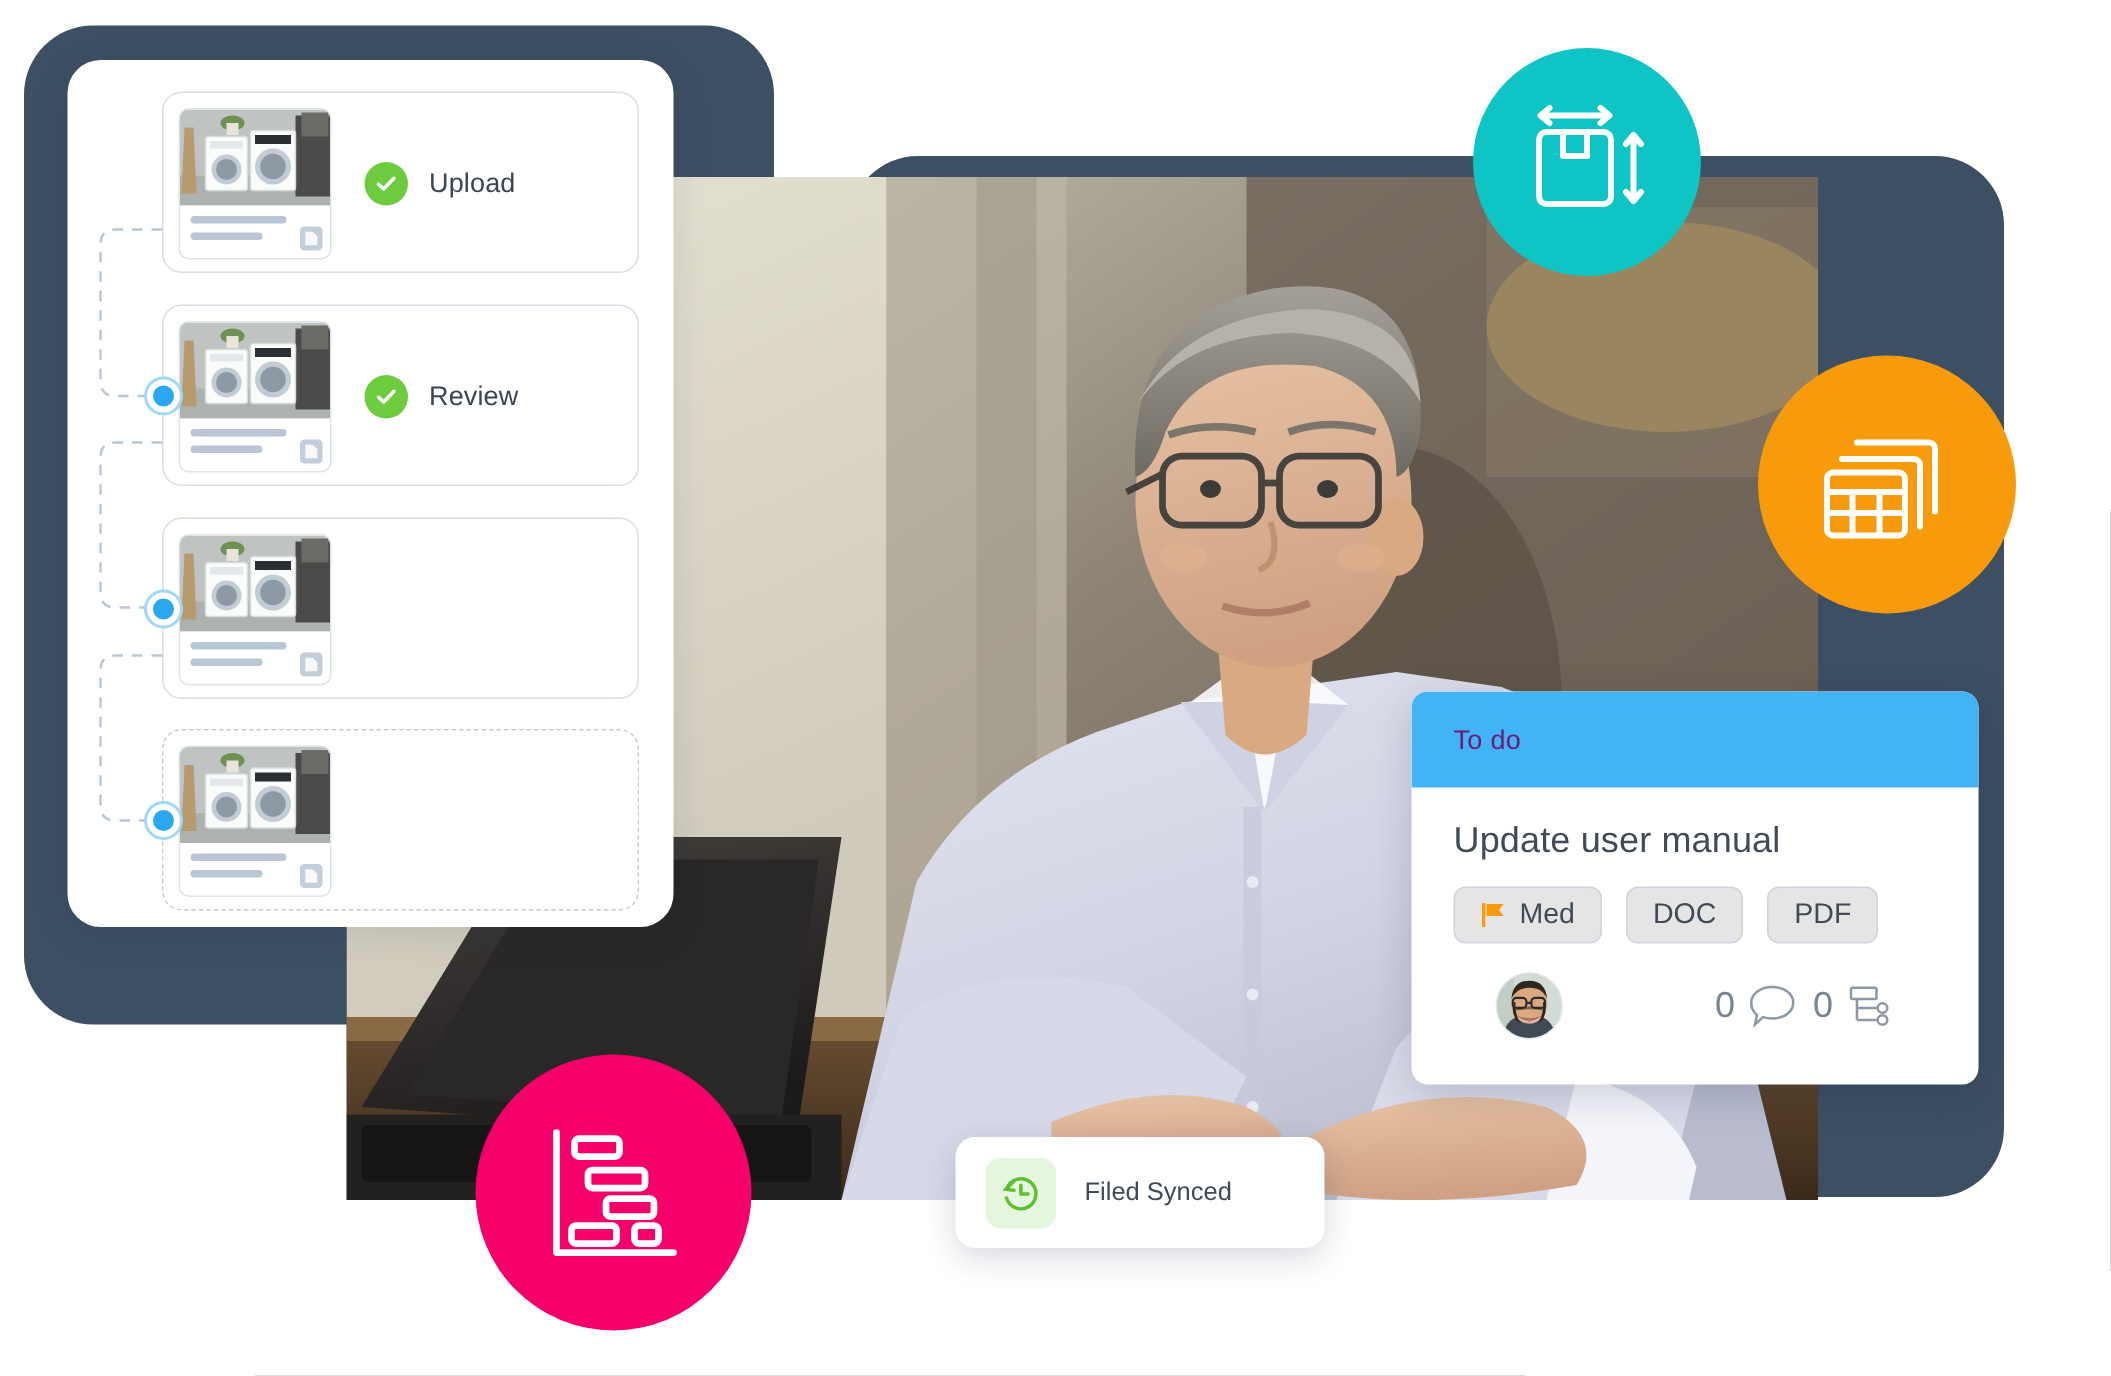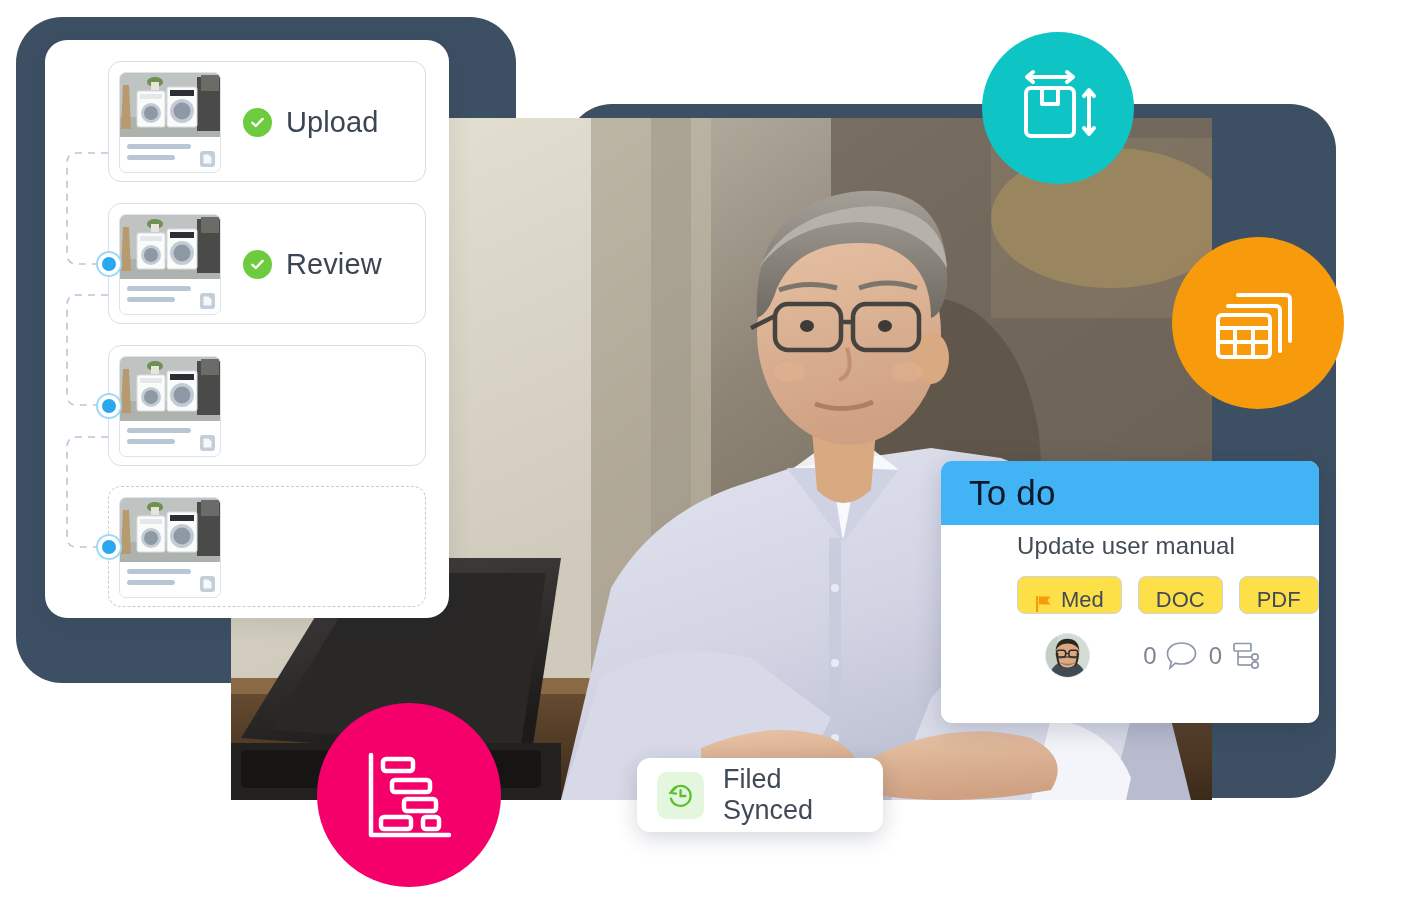--- a/index.html
+++ b/index.html
@@ -89,21 +89,21 @@
     display: flex; align-items: center; justify-content: center;
     flex: none;
   }
   .check-circle svg { width: 17px; height: 17px; display: block; }
   .empty-circle {
     width: 29px; height: 29px; border-radius: 50%;
     border: 2px dashed #c3ccd8;
     flex: none;
   }
   .step-label {
-    font-size: 29px; color: #3b4654; letter-spacing: .1px; white-space: nowrap;
+    font-size: 18px; color: #3b4654; letter-spacing: .1px; white-space: nowrap;
   }
 
   
   .node-dot {
     position: absolute;
     width: 22px; height: 22px; border-radius: 50%;
     background: #29a8ef;
     border: 4px solid #ffffff;
     box-shadow: 0 0 0 2px #9fd9f7;
   }
@@ -118,29 +118,29 @@
     background: #ffffff;
     border-radius: 11px;
     box-shadow: 0 7px 26px rgba(20,35,60,.18);
     overflow: hidden;
   }
   #todo-header {
     height: 64px; background: #42b3f4;
     display: flex; align-items: center; padding: 0 28px;
   }
   #todo-header .t {
-    font-size: 35px; color: #0f172a; font-weight: 400; letter-spacing: .2px;
-  }
-  #todo-body { padding: 7px 28px 0 28px; margin-left: 48px; }
+    font-size: 18px; color: #701a75; font-weight: 400; letter-spacing: .2px;
+  }
+  #todo-body { padding: 22px 28px 0 28px; }
   #todo-title { font-size: 24px; color: #414b57; letter-spacing: .1px; }
   #todo-tags { display: flex; gap: 16px; margin-top: 16px; }
   .tag {
     height: 38px; border: 1px solid #ccd4de; border-radius: 8px;
-    display: flex; align-items: flex-end; gap: 9px; padding: 0 17px;
-    font-size: 22px; color: #414b57; background: #fde047;
+    display: flex; align-items: center; gap: 9px; padding: 0 17px;
+    font-size: 19px; color: #414b57; background: #e5e5e5;
   }
   .tag svg { width: 17px; height: 18px; display: block; }
   #todo-footer {
     display: flex; align-items: center; justify-content: space-between;
     padding: 19px 30px 0 28px;
   }
   #avatar {
     width: 45px; height: 45px; border-radius: 50%;
     overflow: hidden; border: 1px solid #e3e9f0; background: #cdd8cf;
   }
@@ -158,21 +158,21 @@
     box-shadow: 0 6px 22px rgba(20,35,60,.18);
     display: flex; align-items: center; padding: 0 20px; gap: 19px;
   }
   #sync-chip {
     width: 47px; height: 47px; border-radius: 10px;
     background: #e4f6dd;
     display: flex; align-items: center; justify-content: center;
     flex: none;
   }
   #sync-chip svg { width: 29px; height: 29px; display: block; }
-  #filed-label { font-size: 27px; color: #3f4a57; }
+  #filed-label { font-size: 17px; color: #3f4a57; }
 
   
   .badge-circle {
     position: absolute; border-radius: 50%;
     display: flex; align-items: center; justify-content: center;
   }
   #badge-dimensions { left: 982px; top: 32px;  width: 152px; height: 152px; background: #0fc4c4; }
   #badge-tables     { left: 1172px; top: 237px; width: 172px; height: 172px; background: #f79b0c; }
   #badge-gantt      { left: 317px; top: 703px; width: 184px; height: 184px; background: #f5006b; }
   .badge-circle svg { display: block; }

